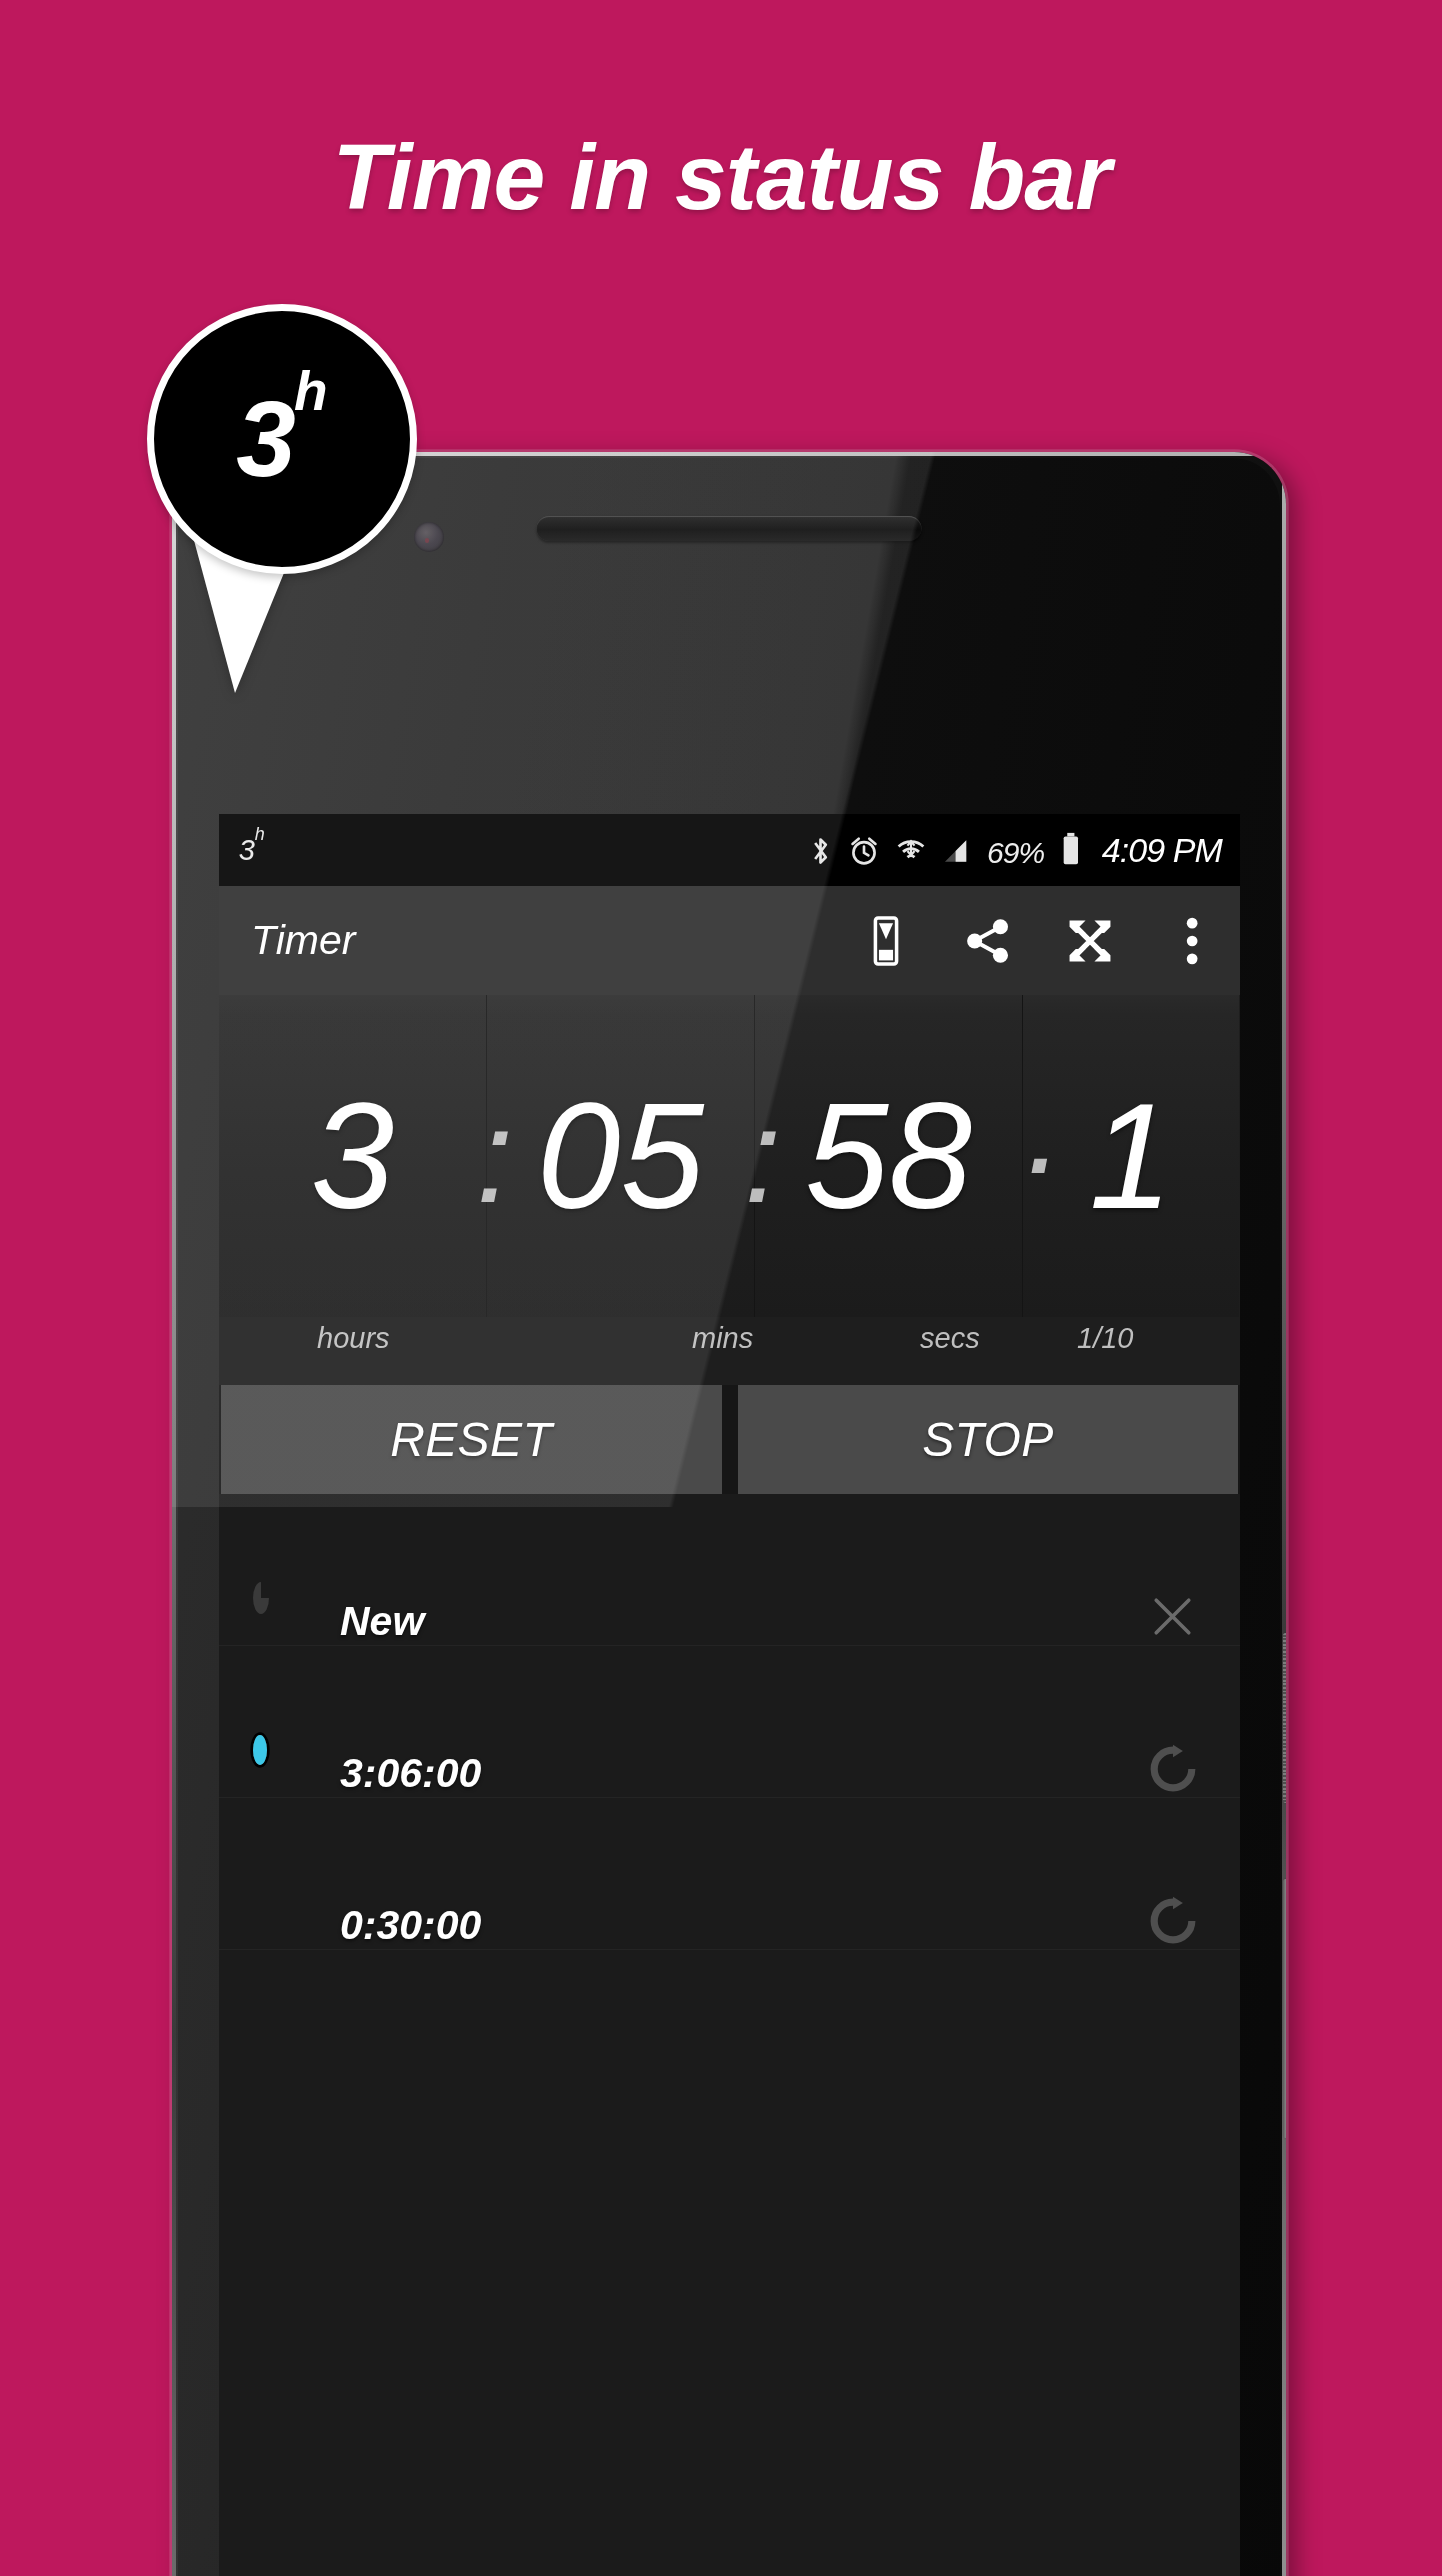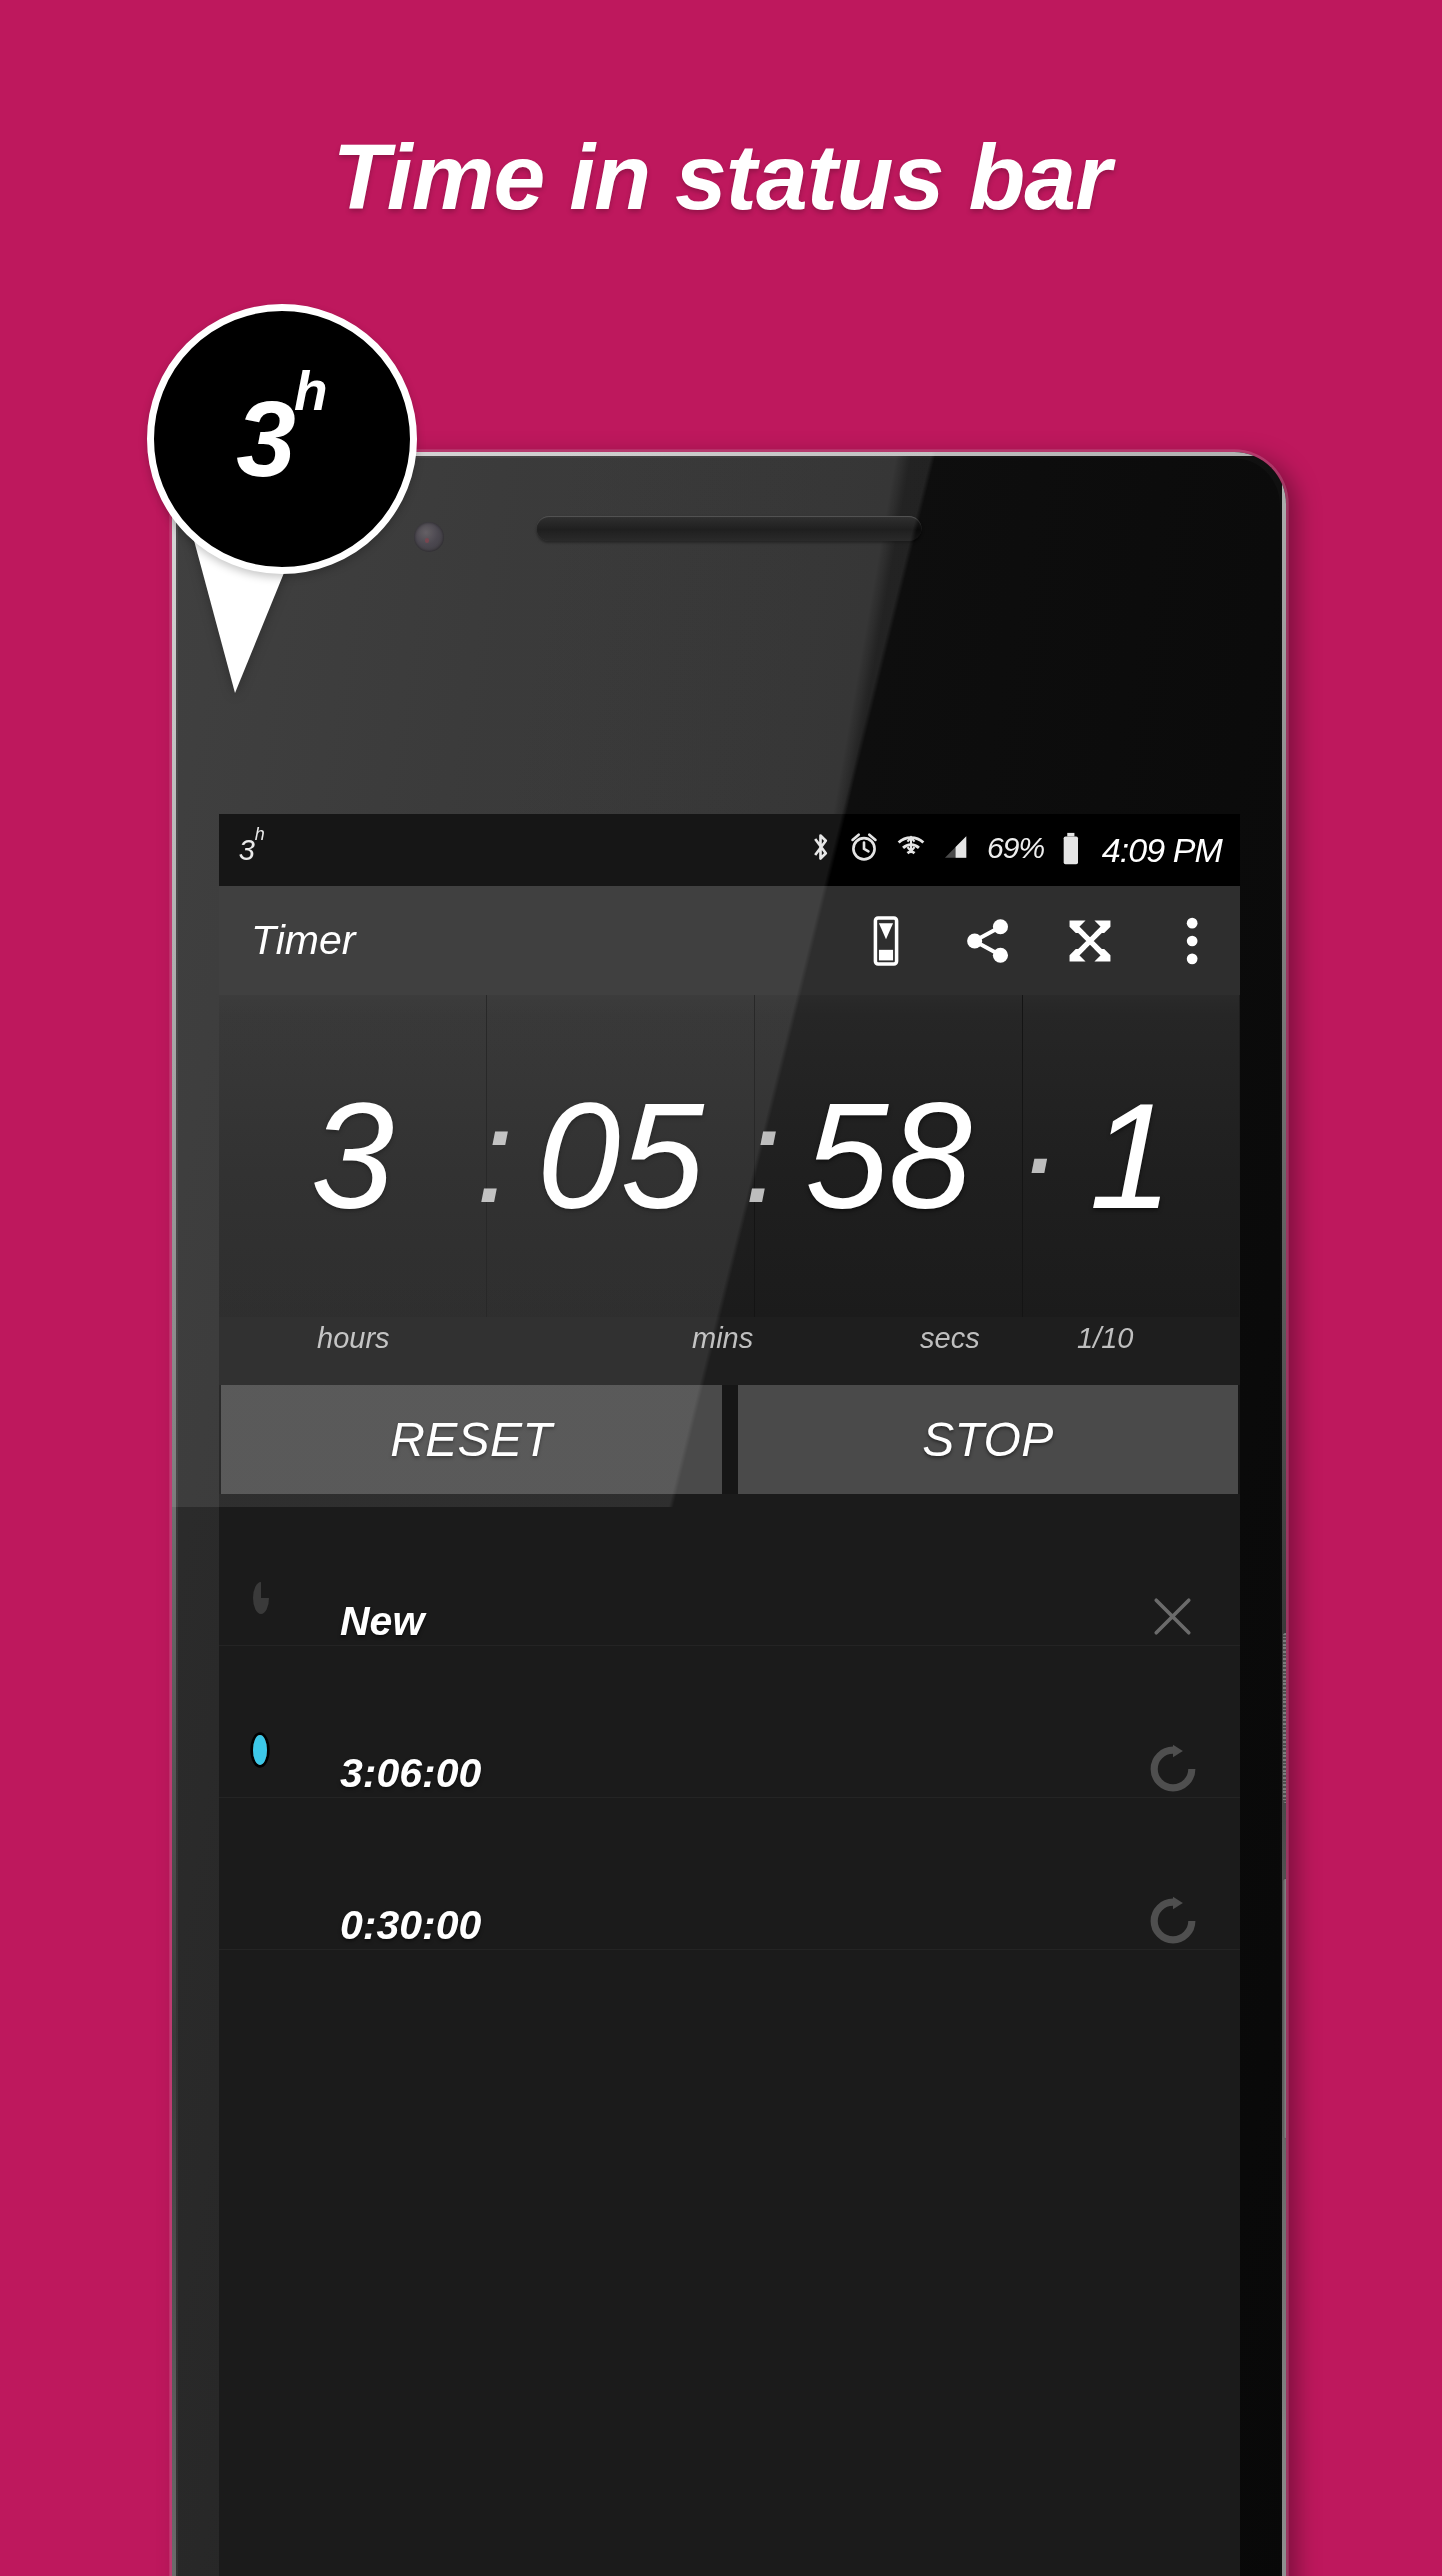--- a/index.html
+++ b/index.html
@@ -137,21 +137,21 @@
   }
   #sb-left {
     font-size: 29px;
     color:#e9e9e9;
     letter-spacing: 0px;
   }
   #sb-left sup { font-size:18px; top:-.5em; position:relative; }
   #sb-right {
     margin-left:auto;
     display:flex;
-    align-items:flex-start;
+    align-items:flex-end;
     gap: 17px;
   }
   .sb-icon { display:block; }
   #sb-battpct { font-size: 30px; color:#ededed; letter-spacing:-0.9px; }
   #sb-clock { font-size: 34px; color:#ffffff; letter-spacing:-0.9px; margin-left: 3.6px;}
 
   
   #appbar {
     position:relative;
     height: 109px;

